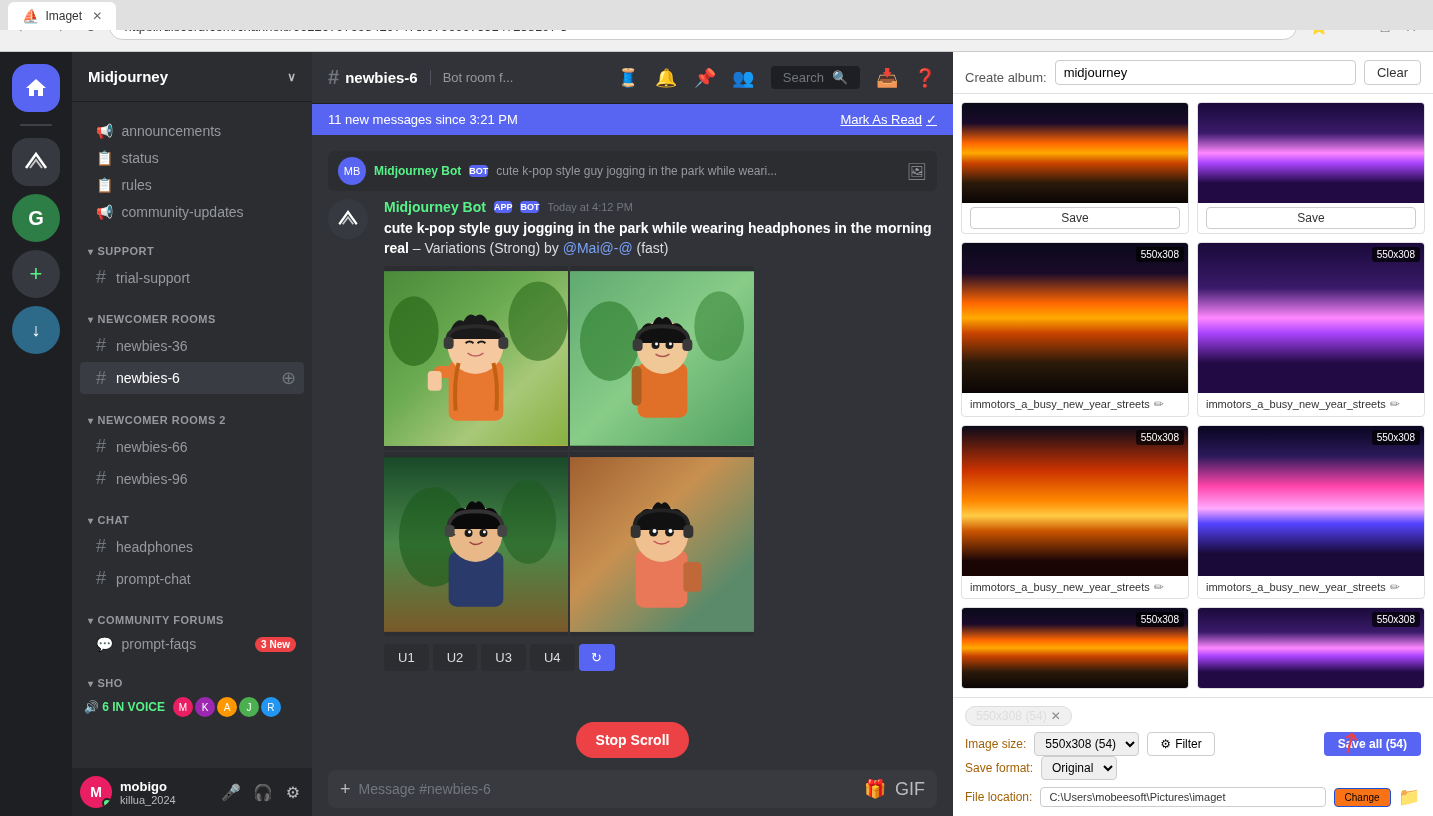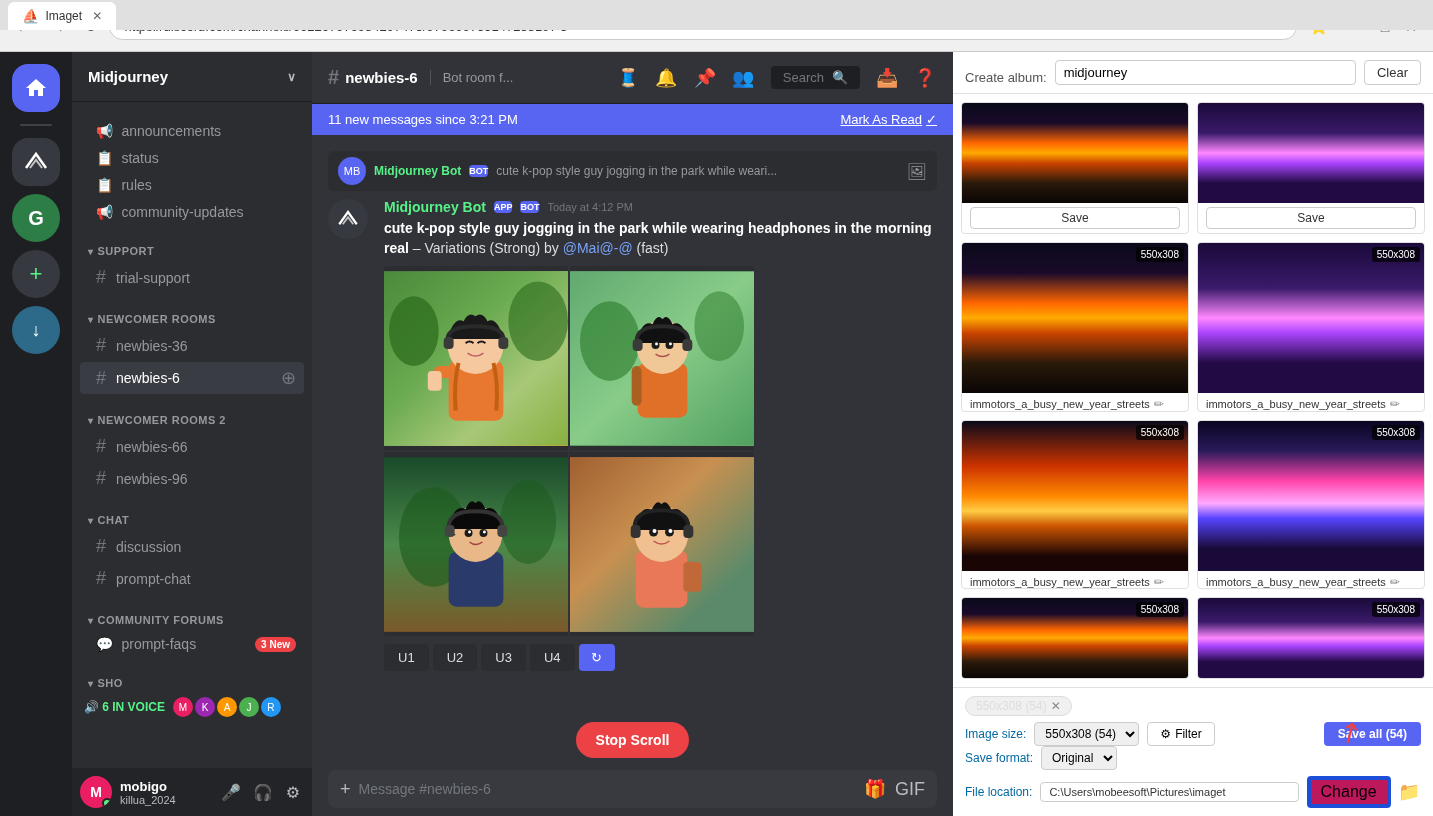--- a/index.html
+++ b/index.html
@@ -108,27 +108,27 @@
     .image-thumb { height: 150px; position: relative; }
     .image-size-badge { position: absolute; top: 4px; right: 4px; background: rgba(0,0,0,0.7); color: white; font-size: 10px; padding: 2px 5px; border-radius: 3px; }
     .image-footer { padding: 4px 8px; display: flex; flex-direction: column; gap: 4px; }
     .image-name { font-size: 11px; color: #333; display: flex; align-items: center; gap: 4px; white-space: nowrap; overflow: hidden; text-overflow: ellipsis; }
     .image-save-btn { background: white; border: 1px solid #ccc; border-radius: 4px; padding: 3px 0; font-size: 12px; cursor: pointer; width: 100%; color: #333; }
     .panel-bottom { padding: 8px 12px; border-top: 1px solid #e0e0e0; background: #fff; }
     .size-filter-row { display: flex; align-items: center; gap: 8px; margin-bottom: 6px; }
     .size-chip { background: #f0f0f0; border: 1px solid #ddd; border-radius: 12px; padding: 2px 10px; font-size: 12px; display: flex; align-items: center; gap: 4px; }
     .size-chip-x { cursor: pointer; color: #888; font-size: 12px; }
     .panel-controls { display: flex; align-items: center; gap: 8px; }
-    .panel-label { font-size: 12px; color: #0369a1; white-space: nowrap; }
+    .panel-label { font-size: 12px; color: #a16207; white-space: nowrap; }
     .panel-select { border: 1px solid #ccc; border-radius: 4px; padding: 3px 6px; font-size: 12px; }
     .filter-btn { background: white; border: 1px solid #ccc; border-radius: 4px; padding: 4px 12px; font-size: 12px; cursor: pointer; display: flex; align-items: center; gap: 4px; }
     .save-all-btn { background: #5865f2; color: white; border: none; border-radius: 4px; padding: 5px 14px; font-size: 12px; font-weight: 600; cursor: pointer; margin-left: auto; }
     .file-location-row { display: flex; align-items: center; gap: 8px; margin-top: 6px; }
     .file-path-input { flex: 1; border: 1px solid #ccc; border-radius: 4px; padding: 3px 8px; font-size: 11px; color: #333; }
-    .change-btn { border: 4px solid #1d4ed8; background: #be185d; border-radius: 4px; padding: 3px 10px; font-size: 16px; cursor: pointer; }
+    .change-btn { border: 1px solid #1d4ed8; background: #f97316; border-radius: 4px; padding: 3px 10px; font-size: 10px; cursor: pointer; }
     .folder-btn { background: none; border: none; cursor: pointer; font-size: 18px; color: #555; }
 
     
     .city-night { background: linear-gradient(180deg, #0a0a1a 0%, #1a0a2a 20%, #ff6600 40%, #ffaa00 50%, #cc4400 60%, #2a1a0a 80%, #0a0505 100%); }
     .city-purple { background: linear-gradient(180deg, #1a0a3a 0%, #3a1a6a 30%, #ff88ff 50%, #aa44ff 60%, #220a44 80%); }
     .city-warm { background: linear-gradient(180deg, #0a0a1a 0%, #cc3300 30%, #ff8800 50%, #ffcc44 60%, #cc5500 70%, #1a0505 90%); }
     .city-festival { background: linear-gradient(180deg, #0a0520 0%, #2a1a5a 20%, #ff44aa 40%, #ffaaff 55%, #5544ff 65%, #1a0a3a 85%); }
     .voice-member-avatar { width: 20px; height: 20px; border-radius: 50%; font-size: 10px; display: flex; align-items: center; justify-content: center; color: white; }
     .vm1 { background: #e91e63; }
     .vm2 { background: #9c27b0; }
@@ -246,21 +246,21 @@
         <div class="channel-item">
           <span class="hash">#</span>
           <span>newbies-96</span>
         </div>
       </div>
 
       <div class="channel-section">
         <div class="channel-section-label">CHAT</div>
         <div class="channel-item">
           <span class="hash">#</span>
-          <span>discussion</span>
+          <span>headphones</span>
         </div>
         <div class="channel-item">
           <span class="hash">#</span>
           <span>prompt-chat</span>
         </div>
       </div>
 
       <div class="channel-section">
         <div class="channel-section-label">COMMUNITY FORUMS</div>
         <div class="channel-item">

